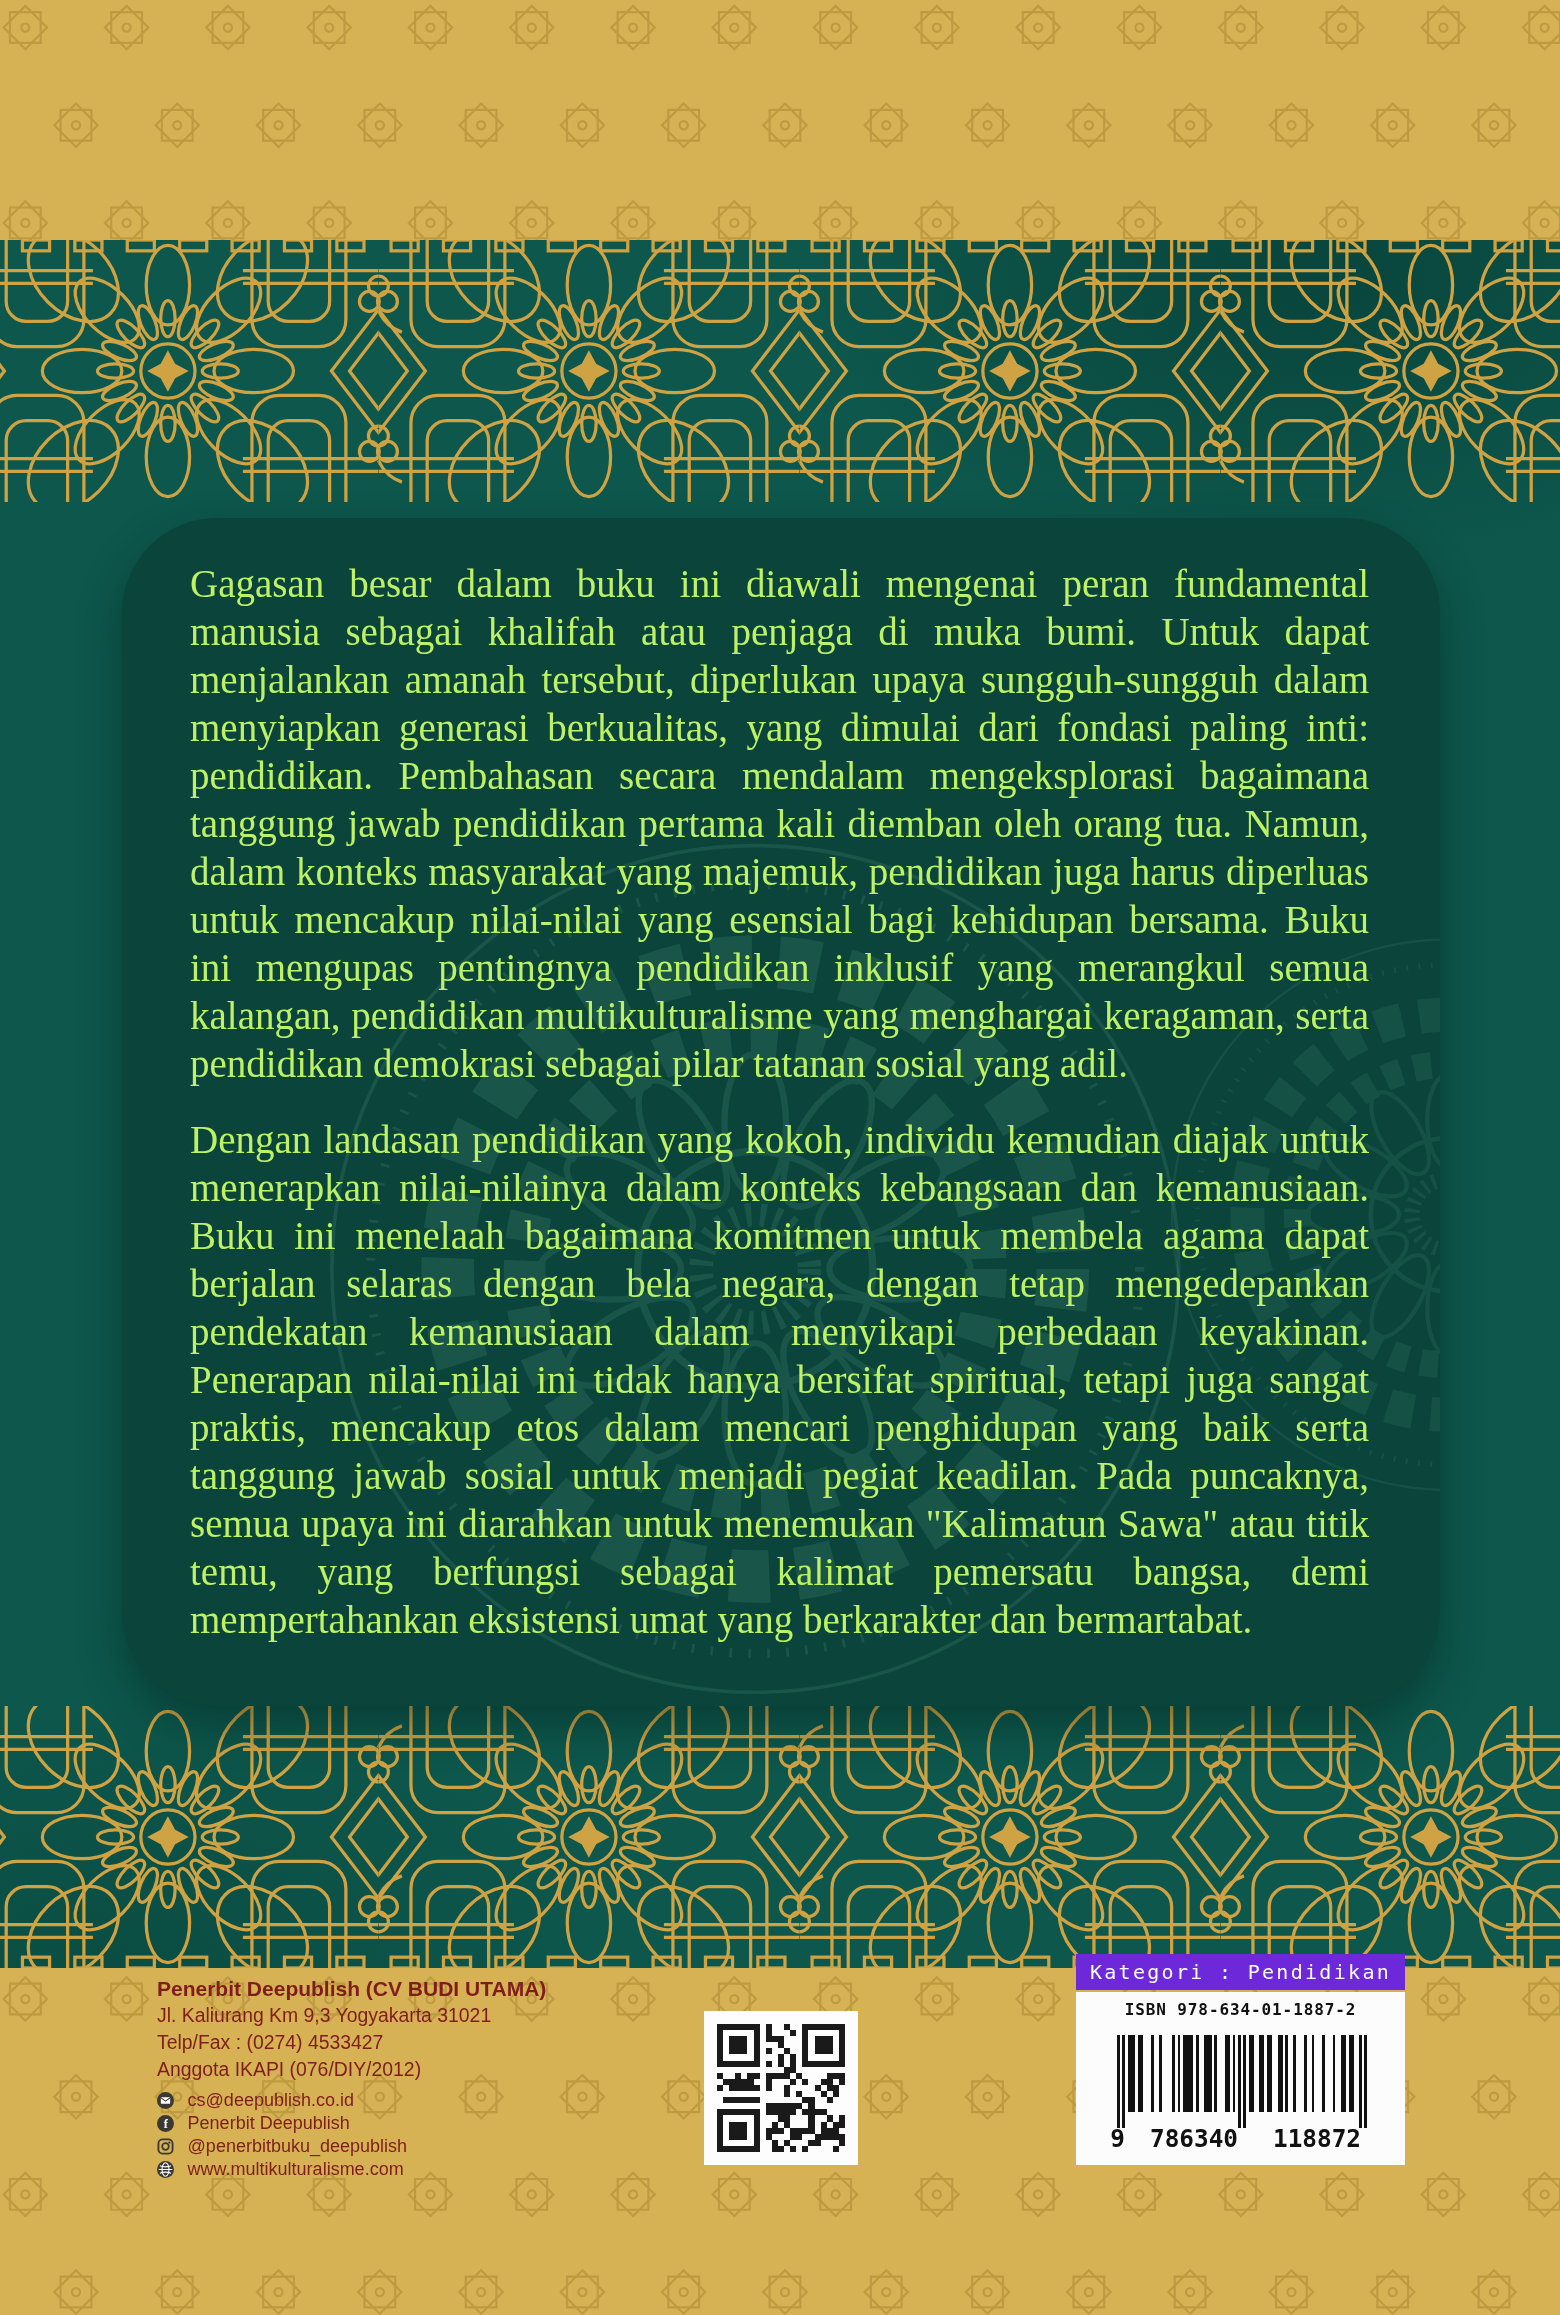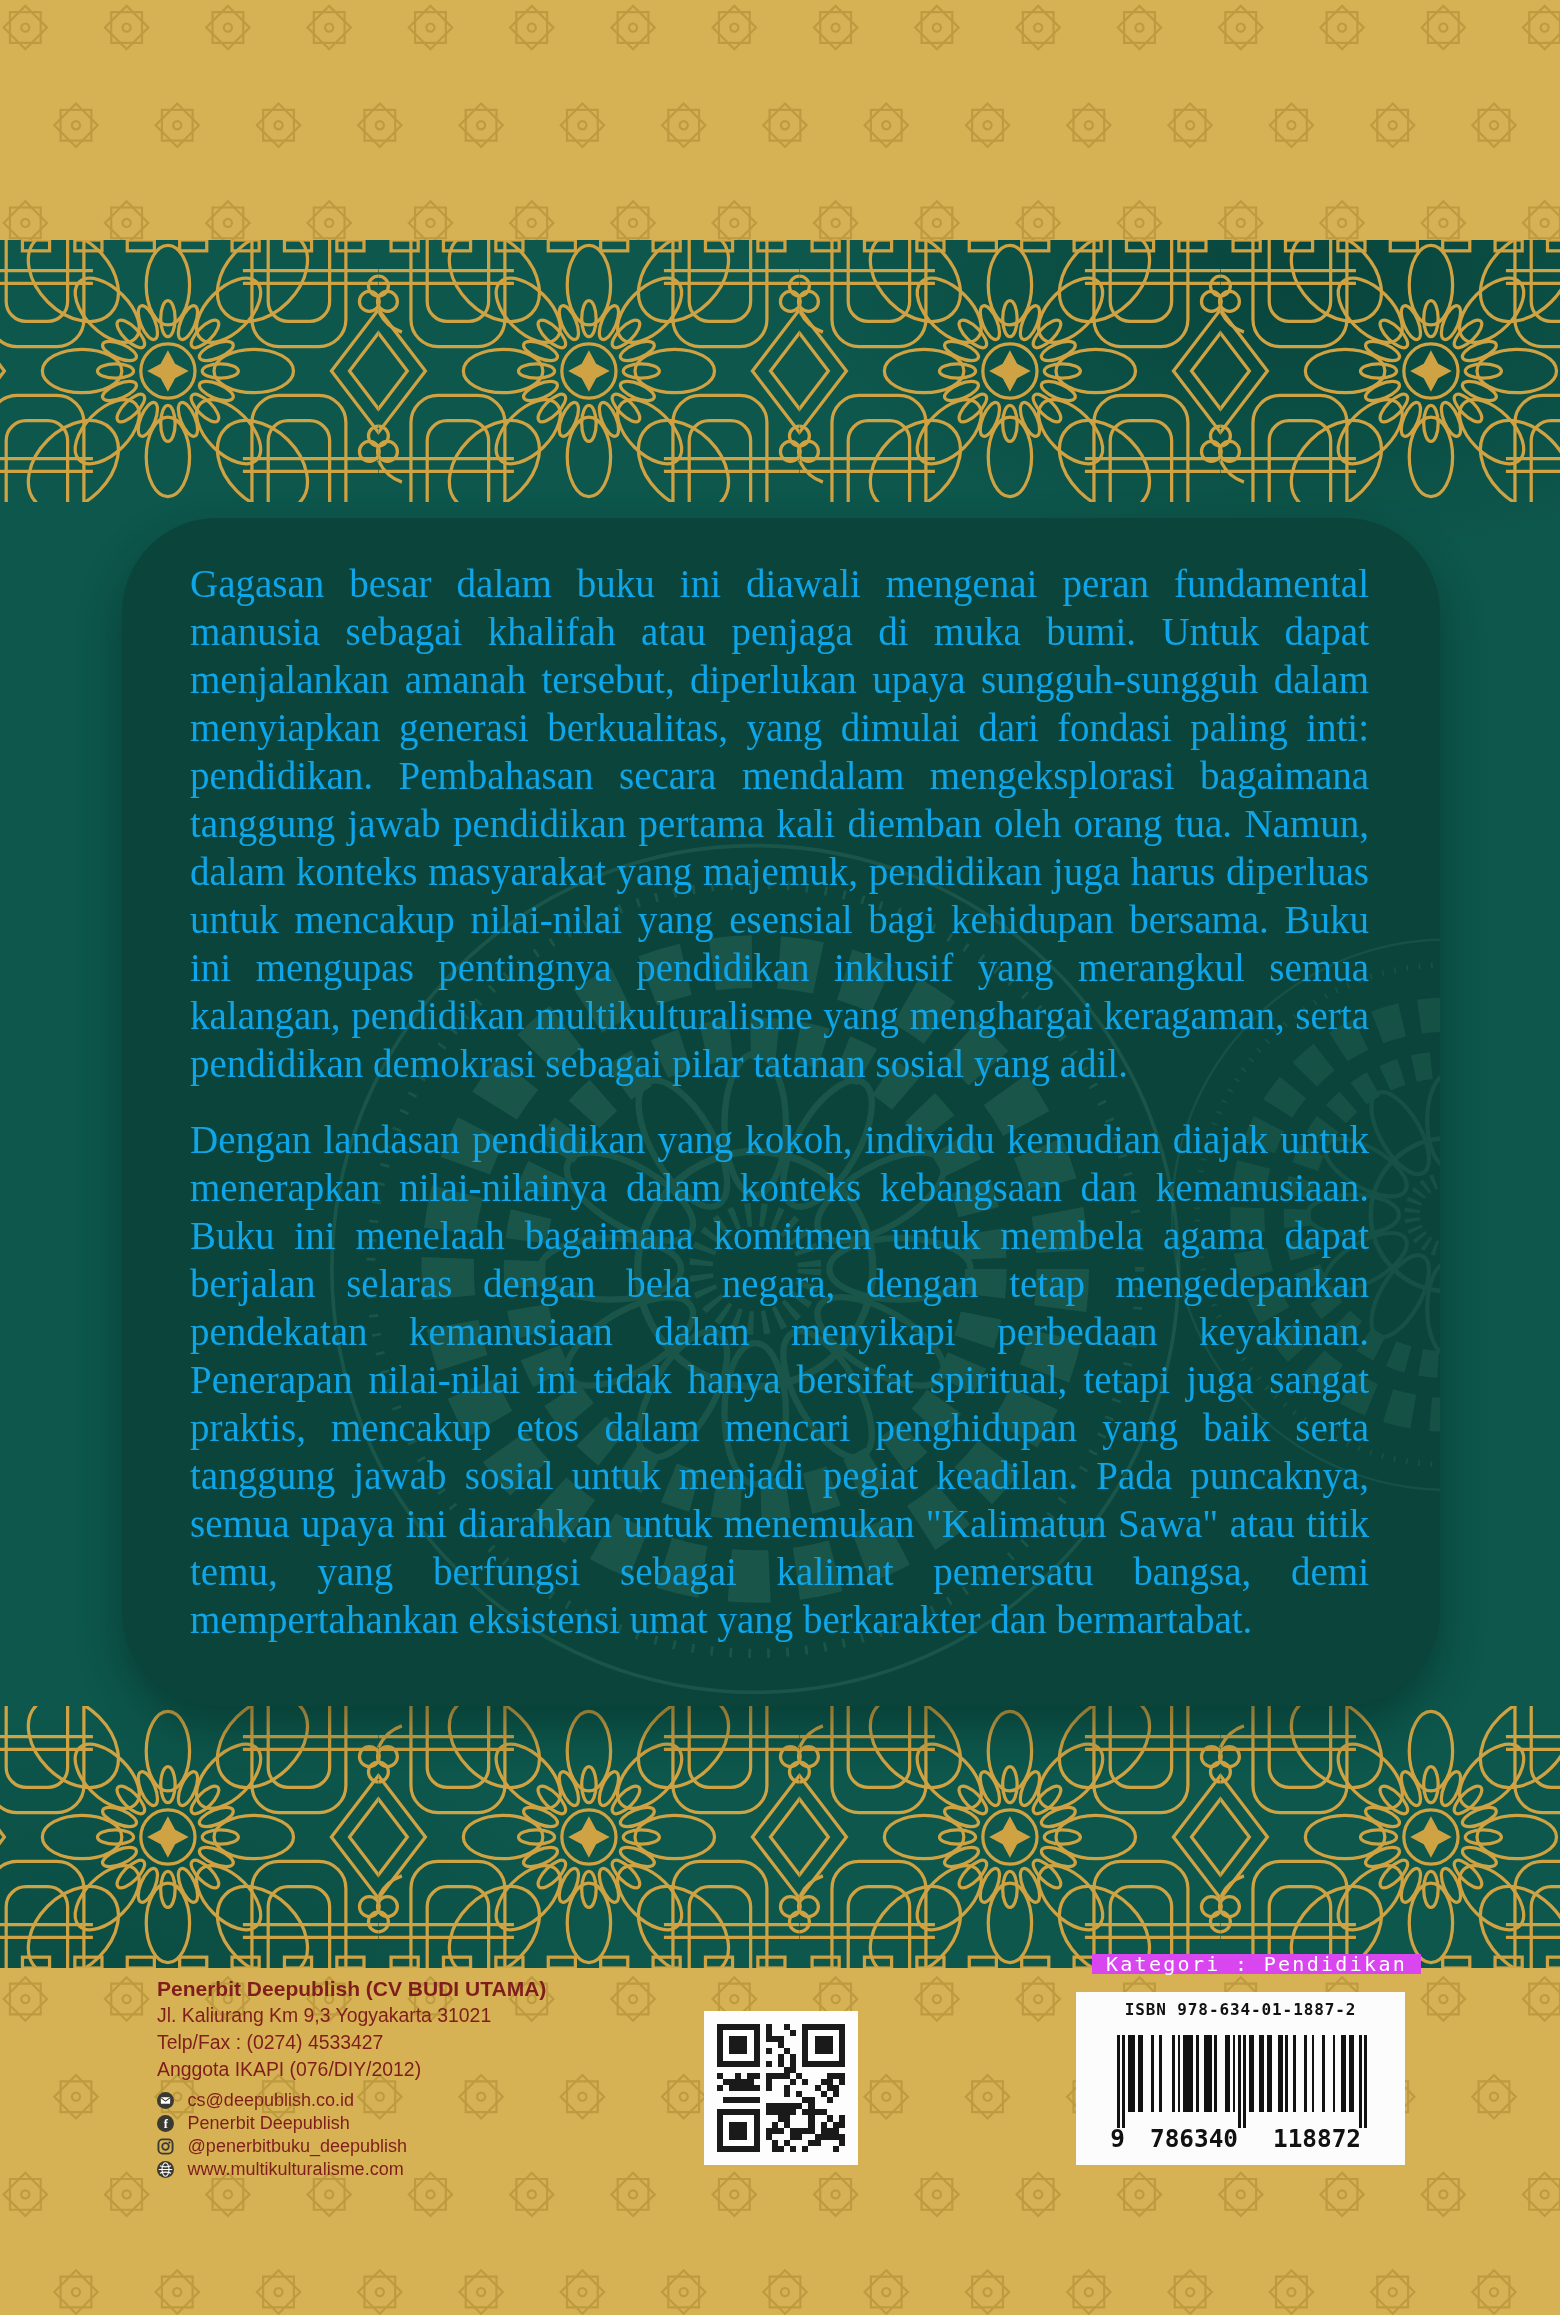--- a/index.html
+++ b/index.html
@@ -28,21 +28,21 @@
   .band.bottom{bottom:0;transform:scaleY(-1);}
   
   .panel{
     position:absolute;left:122px;top:278px;width:1318px;height:1188px;
     background:#0a443b;border-radius:95px;overflow:hidden;
     box-shadow:0 20px 43px rgba(1,28,23,.40);
   }
   .mandala-svg{position:absolute;inset:0;width:100%;height:100%;}
   .synopsis{
     position:absolute;left:68px;right:71px;top:42px;
-    color:#0ea5e9;
+    color:#bef264;
     font-family:"Liberation Serif","DejaVu Serif",serif;
     font-size:39px;line-height:48px;
     text-align:justify;text-justify:inter-word;
   }
   .synopsis p{margin:0;}
   .synopsis p + p{margin-top:28px;}
   
   .publisher{position:absolute;left:157px;top:1975px;color:#7f1d1d;}
   .pub-name{font-weight:bold;font-size:21px;line-height:27px;}
   .pub-line{font-size:19.4px;line-height:27px;}
@@ -51,25 +51,25 @@
   .contact-row svg{width:17px;height:17px;margin-right:13.6px;flex:0 0 auto;}
   .contact-label{font-size:18px;white-space:nowrap;}
   
   .qr-box{
     position:absolute;left:704px;top:2011px;width:154px;height:154px;
     background:#fdfdfd;
   }
   .qr-box svg{position:absolute;left:12.7px;top:12.7px;width:128px;height:128px;}
   
   .category-bar{
-    position:absolute;left:1076px;top:1954px;width:329px;height:20px;
-    background:#d946ef;color:#ffffff;
+    position:absolute;left:1076px;top:1954px;width:329px;height:36px;
+    background:#6d28d9;color:#ffffff;
     font-family:"DejaVu Sans Mono","Liberation Mono",monospace;
     font-size:20px;letter-spacing:2.3px;
-    display:flex;align-items:center;justify-content:center;margin-left:16px;
+    display:flex;align-items:center;justify-content:center;
   }
   .barcode-box{
     position:absolute;left:1076px;top:1992px;width:329px;height:173px;
     background:#fcfcfc;color:#111;
   }
   .isbn{
     margin-top:8.1px;text-align:center;
     font-family:"DejaVu Sans Mono","Liberation Mono",monospace;
     font-weight:bold;font-size:16px;letter-spacing:0.9px;
   }

